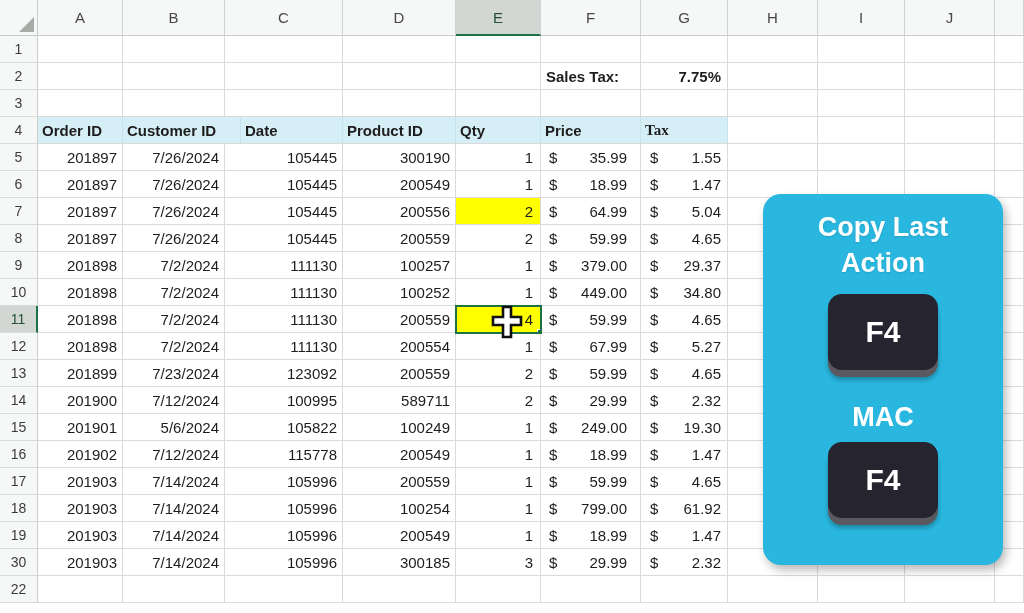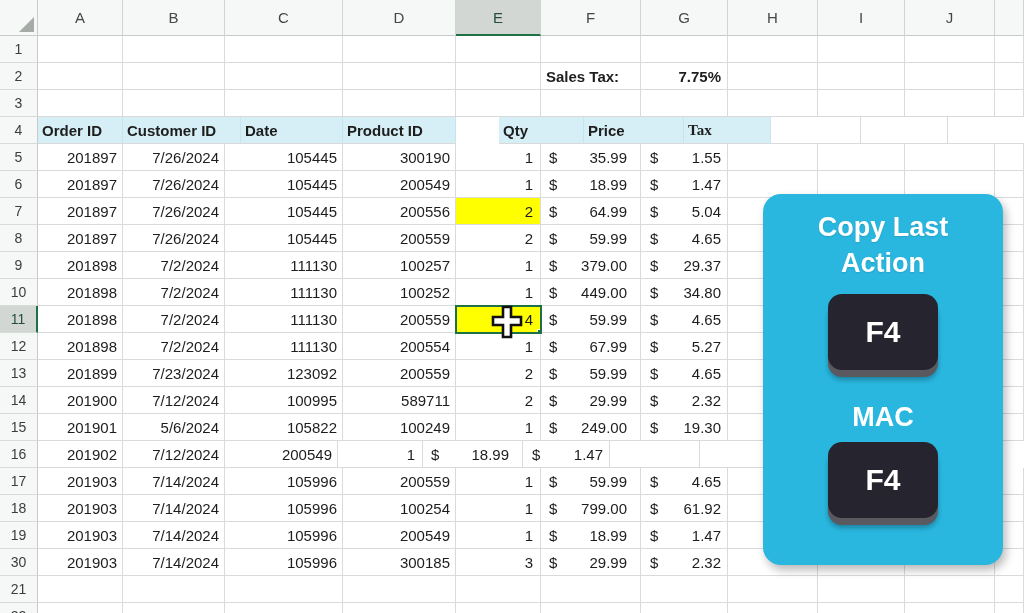--- a/index.html
+++ b/index.html
@@ -154,21 +154,21 @@
         <div class="cell" style="width: 87px;"></div>
         <div class="cell" style="width: 90px;"></div>
         <div class="cell" style="width: 29px;"></div>
       </div>
       <div class="row">
         <div class="rowhdr">4</div>
         <div class="cell thead" style="width: 85px;">Order ID</div>
         <div class="cell thead" style="width: 118px;">Customer ID</div>
         <div class="cell thead" style="width: 102px;">Date</div>
         <div class="cell thead" style="width: 113px;">Product ID</div>
-        <div class="cell thead" style="width: 85px; margin-left: 43px;">Qty</div>
+        <div class="cell thead" style="width: 85px;">Qty</div>
         <div class="cell thead" style="width: 100px;">Price</div>
         <div class="cell thead" style="width: 87px; font-family: Liberation Serif, serif;">Tax</div>
         <div class="cell" style="width: 90px;"></div>
         <div class="cell" style="width: 87px;"></div>
         <div class="cell" style="width: 90px;"></div>
         <div class="cell" style="width: 29px;"></div>
       </div>
       <div class="row">
         <div class="rowhdr">5</div>
         <div class="cell num" style="width: 85px;">201897</div>
@@ -386,20 +386,21 @@
         </div>
         <div class="cell" style="width: 90px;"></div>
         <div class="cell" style="width: 87px;"></div>
         <div class="cell" style="width: 90px;"></div>
         <div class="cell" style="width: 29px;"></div>
       </div>
       <div class="row">
         <div class="rowhdr">16</div>
         <div class="cell num" style="width: 85px;">201902</div>
         <div class="cell num" style="width: 102px;">7/12/2024</div>
+        <div class="cell num" style="width: 118px;">115778</div>
         <div class="cell num" style="width: 113px;">200549</div>
         <div class="cell qty" style="width: 85px;">1</div>
         <div class="cell acctF" style="width: 100px;">
           <span>$</span>
           <span>18.99</span>
         </div>
         <div class="cell acctG" style="width: 87px;">
           <span>$</span>
           <span>1.47</span>
         </div>
@@ -476,34 +477,20 @@
         <div class="cell num" style="width: 113px;">300185</div>
         <div class="cell qty" style="width: 85px;">3</div>
         <div class="cell acctF" style="width: 100px;">
           <span>$</span>
           <span>29.99</span>
         </div>
         <div class="cell acctG" style="width: 87px;">
           <span>$</span>
           <span>2.32</span>
         </div>
-        <div class="cell" style="width: 90px;"></div>
-        <div class="cell" style="width: 87px;"></div>
-        <div class="cell" style="width: 90px;"></div>
-        <div class="cell" style="width: 29px;"></div>
-      </div>
-      <div class="row">
-        <div class="rowhdr">21</div>
-        <div class="cell" style="width: 85px;"></div>
-        <div class="cell" style="width: 102px;"></div>
-        <div class="cell" style="width: 118px;"></div>
-        <div class="cell" style="width: 113px;"></div>
-        <div class="cell" style="width: 85px;"></div>
-        <div class="cell" style="width: 100px;"></div>
-        <div class="cell" style="width: 87px;"></div>
         <div class="cell" style="width: 90px;"></div>
         <div class="cell" style="width: 87px;"></div>
         <div class="cell" style="width: 90px;"></div>
         <div class="cell" style="width: 29px;"></div>
       </div>
       <div class="row">
         <div class="rowhdr">22</div>
         <div class="cell" style="width: 85px;"></div>
         <div class="cell" style="width: 102px;"></div>
         <div class="cell" style="width: 118px;"></div>

